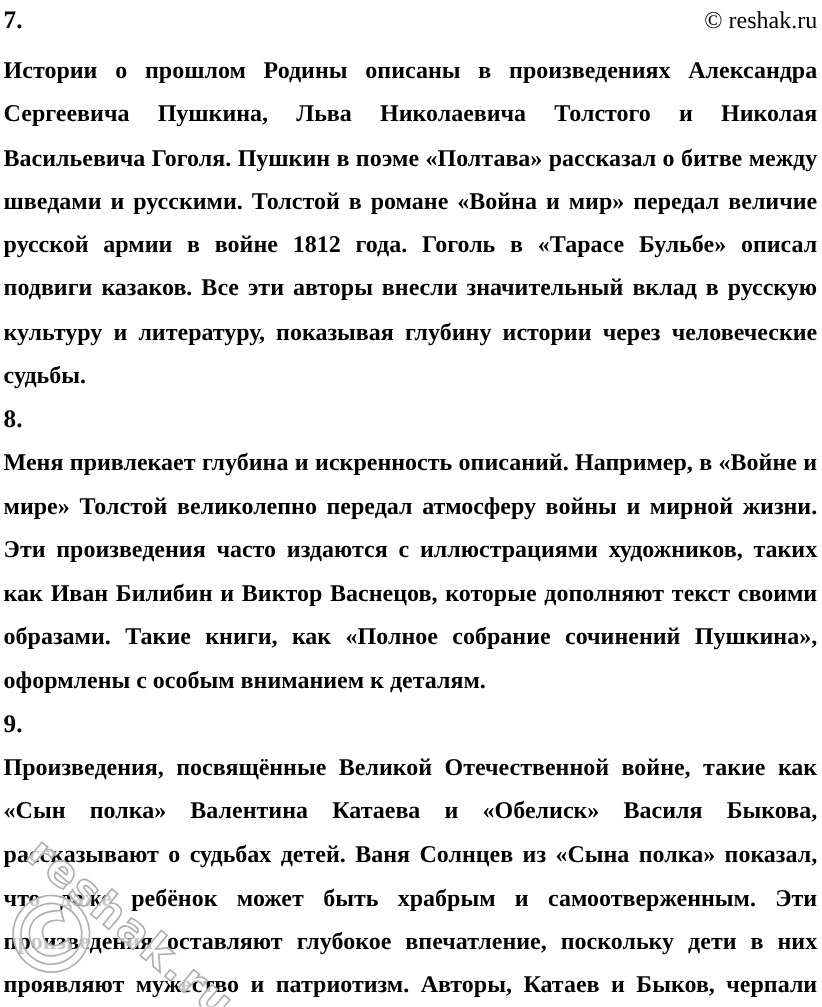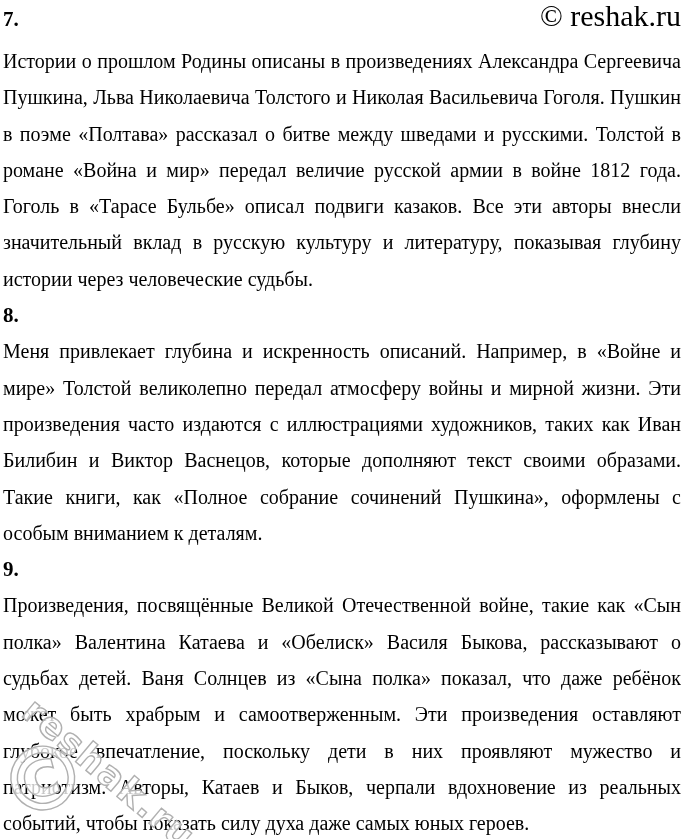--- a/index.html
+++ b/index.html
@@ -28,31 +28,32 @@
     justify-content: space-between;
     align-items: baseline;
     line-height: 28px;
     margin-bottom: 10px;
   }
   .sec-num {
     font-weight: bold;
     font-size: 21px;
   }
   .site-credit {
-    font-size: 30px;
+    font-size: 20px;
     text-align: right;
   }
   .sec-head {
     font-weight: bold;
     font-size: 21px;
     margin: 0;
   }
   p.para {
     margin: 0;
     text-align: justify;
+    font-weight: bold;
   }
   .watermark-overlay {
     position: absolute;
     left: 0;
     top: 645px;
     z-index: 3;
     pointer-events: none;
   }
   .watermark-overlay text {
     font-family: "DejaVu Sans", sans-serif;

